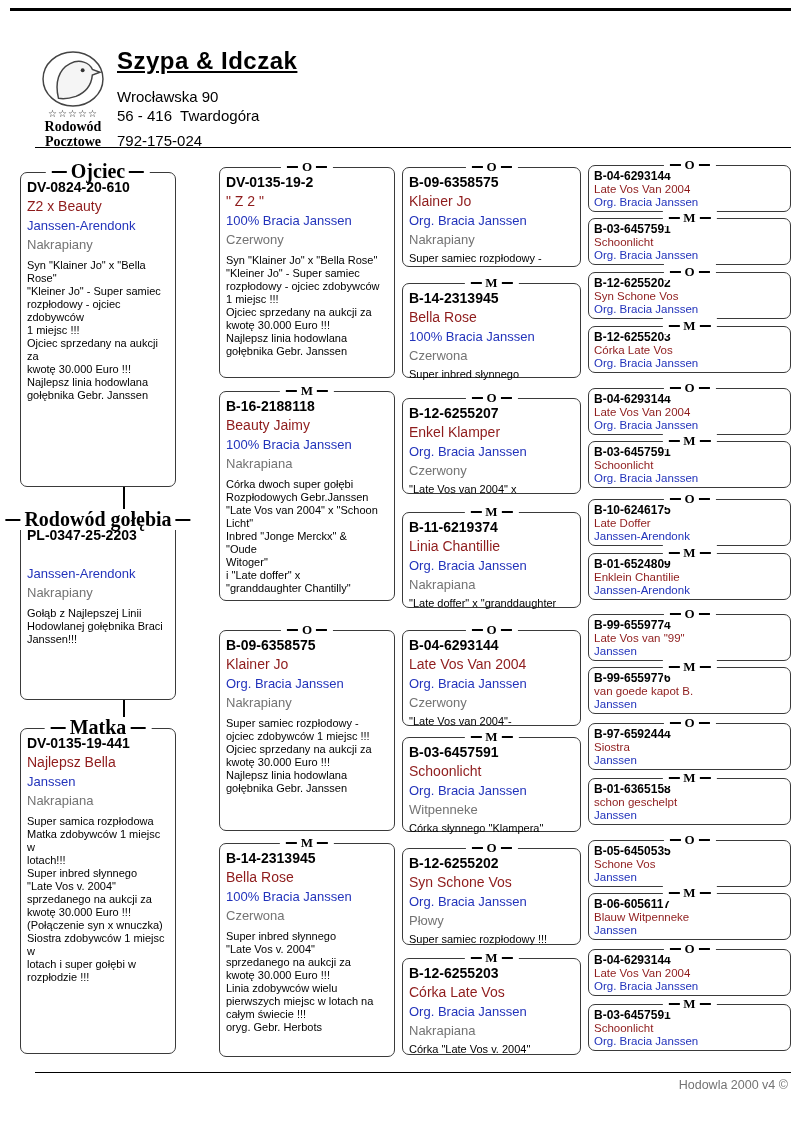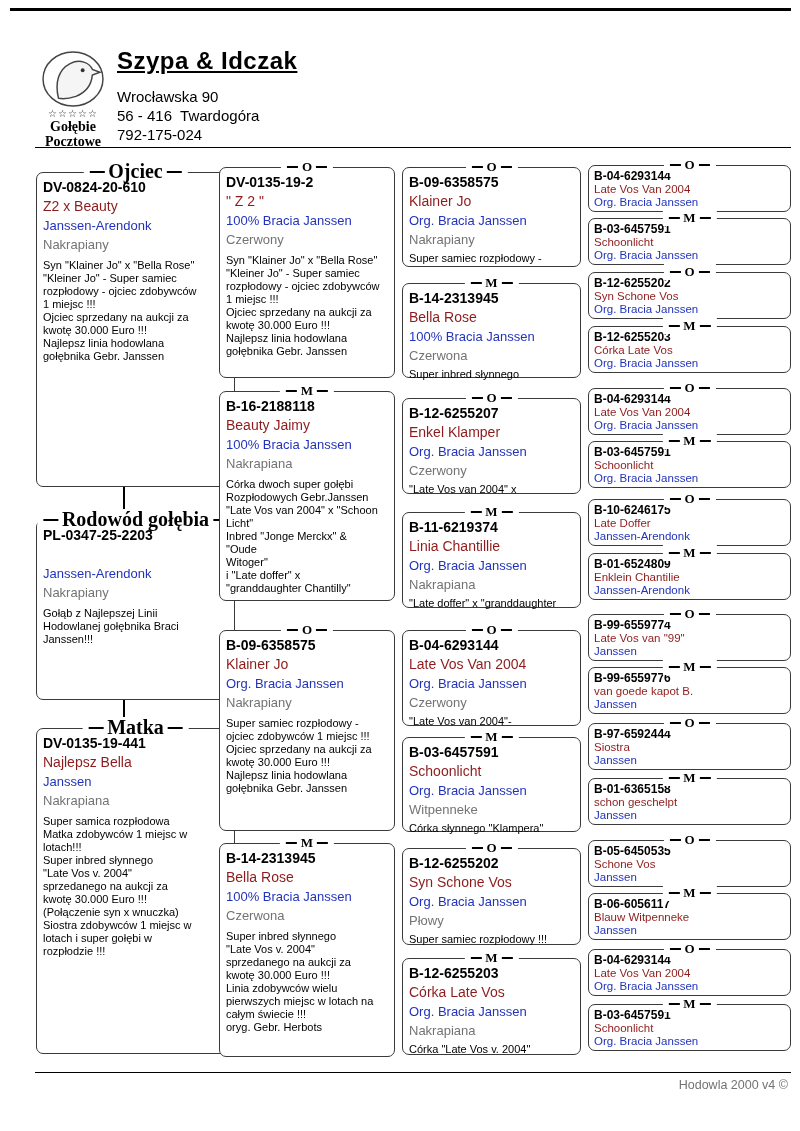--- a/index.html
+++ b/index.html
@@ -13,29 +13,29 @@
   
   .logo { position:absolute; left:34px; top:50px; width:78px; text-align:center; }
   .logo svg { display:block; margin:0 auto; }
   .stars { font-size:10px; line-height:11px; letter-spacing:1px; color:#222; }
   .logoline { font-family:"Liberation Serif","DejaVu Serif",serif; font-weight:bold; font-size:14px; line-height:15px; }
   h1 {
     position:absolute; left:117px; top:47px; font-size:24px; font-weight:bold;
     text-decoration:underline; font-family:"Liberation Sans",sans-serif; letter-spacing:0.5px;
   }
   .addr { position:absolute; left:117px; font-size:15px; white-space:pre;text-align:center; }
-  #addr1 { top:88px; } #addr2 { top:107px; } #addr3 { top:126px; }
+  #addr1 { top:88px; } #addr2 { top:107px; } #addr3 { top:132px; }
   .hline { position:absolute; left:35px; width:756px; height:1px; background:#000; }
   .header-sep { top:147px; }
   .footer-sep { top:1072px; }
   .footer { position:absolute; right:12px; top:1078px; font-size:12.5px; color:#737373; }
 
   
   .pcol { position:absolute; top:0; height:1131px; }
-  #col1 { left:36px;  width:199px; }
+  #col1 { left:20px;  width:156px; }
   #col2 { left:219px; width:176px; }
   #col3 { left:402px; width:179px; }
   #col4 { left:588px; width:203px; }
 
   .pbox {
     position:absolute; left:0; right:0; border:1px solid #3a3a3a; border-radius:7px;
     background:#fff; padding:5px 4px 2px 6px;
   }
   .plabel {
     position:absolute; top:-9px; left:50%; transform:translateX(-50%);
@@ -101,21 +101,21 @@
 <div class="page">
   <div class="topbar"></div>
 
   <div class="logo">
     <svg width="66" height="58" viewBox="0 0 66 60" aria-hidden="true">
       <ellipse cx="33" cy="30" rx="31" ry="28" fill="none" stroke="#444" stroke-width="1.5"></ellipse>
       <path d="M18 50 C 14 34 18 20 30 14 C 40 9 50 13 53 20 L 61 23 L 53 26 C 52 36 46 44 36 48 C 30 50 23 51 18 50 Z" fill="#f5f5f5" stroke="#444" stroke-width="1.5"></path>
       <circle cx="43" cy="21" r="2" fill="#333"></circle>
     </svg>
     <div class="stars">☆☆☆☆☆</div>
-    <div class="logoline">Gołębie</div>
+    <div class="logoline">Rodowód</div>
     <div class="logoline">Pocztowe</div>
   </div>
 
   <h1>Szypa &amp; Idczak</h1>
   <div class="addr" id="addr1">Wrocławska 90</div>
   <div class="addr" id="addr2">56 - 416  Twardogóra</div>
   <div class="addr" id="addr3">792-175-024</div>
 
   <div class="hline header-sep"></div>
 

